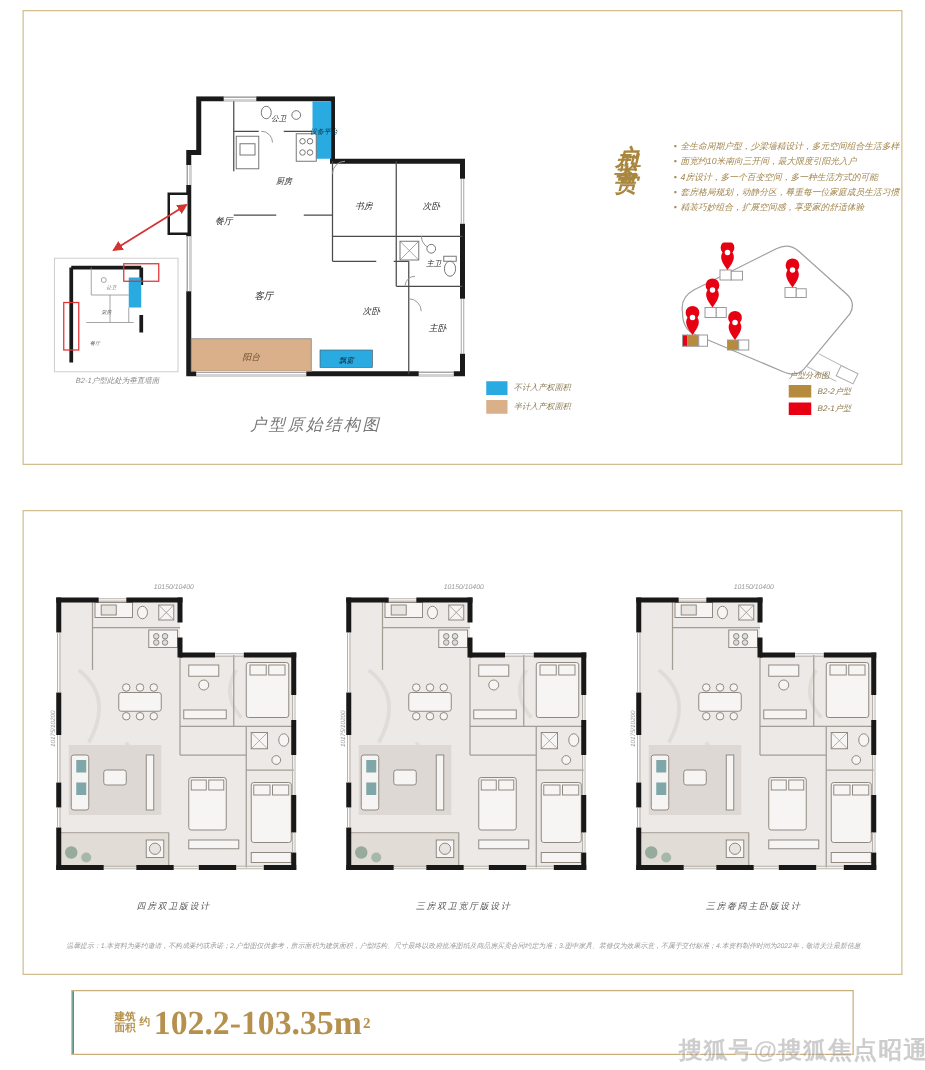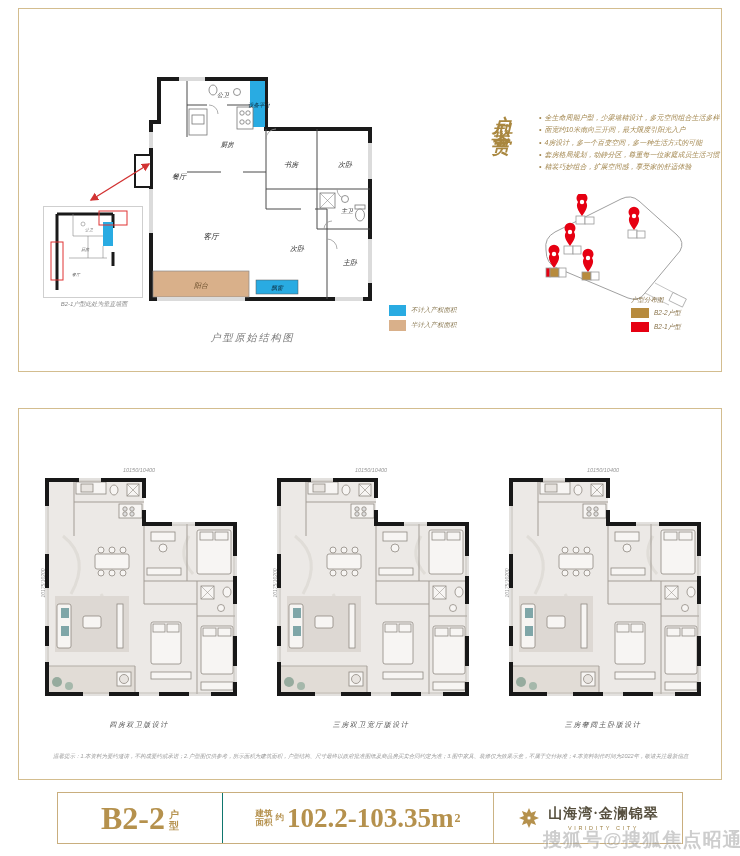--- a/index.html
+++ b/index.html
@@ -4,21 +4,21 @@
 <style>
   html,body{margin:0;padding:0;}
   body{width:740px;height:856px;position:relative;background:#ffffff;overflow:hidden;
        font-family:"Liberation Sans","DejaVu Sans",sans-serif;color:#333;}
   .panel{position:absolute;border:1px solid #d3bd8f;background:#fff;font-style:italic;}
   #panel1{left:18px;top:8px;width:702px;height:362px;}
   #panel2{left:18px;top:408px;width:702px;height:370px;}
   .abs{position:absolute;}
   
   #mainplan{left:114px;top:68px;width:239px;height:226px;}
-  #mainplan-caption{left:114px;top:322px;width:239px;text-align:center;font-size:10px;color:#777;letter-spacing:2px;}
+  #mainplan-caption{left:114px;top:322px;width:239px;text-align:center;font-size:13px;color:#777;letter-spacing:2px;}
   #inset{left:24px;top:197px;width:100px;height:92px;}
   #inset-caption{left:0px;top:291px;width:150px;text-align:center;font-size:6px;color:#888;}
   #arrow{left:60px;top:140px;width:84px;height:62px;}
   #apprec-title{left:470px;top:92px;height:120px;writing-mode:vertical-rl;font-family:"Liberation Serif","DejaVu Serif",serif;
       font-size:18px;font-weight:700;color:#a9873f;letter-spacing:7px;}
   #bullets{left:520px;top:103px;width:192px;margin:0;padding:0;list-style:none;}
   #bullets li{font-size:7px;line-height:12.3px;color:#a3874f;white-space:nowrap;overflow:hidden;}
   #bullets li::before{content:"•";margin-right:3px;color:#a3874f;}
   #siteplan{left:505px;top:185px;width:168px;height:120px;}
   #site-legend{left:612px;top:287px;width:100px;}
@@ -386,50 +386,24 @@
           <use href="#unitplan"></use>
         </svg>
     </div>
     <div class="plan-caption">三房奢阔主卧版设计</div>
   </div>
 
   <div id="disclaimer" class="abs">温馨提示：1.本资料为要约邀请，不构成要约或承诺；2.户型图仅供参考，所示面积为建筑面积，户型结构、尺寸最终以政府批准图纸及商品房买卖合同约定为准；3.图中家具、装修仅为效果示意，不属于交付标准；4.本资料制作时间为2022年，敬请关注最新信息。</div>
 </div>
 
 <div id="footer">
-  <div id="f1" class="sec">
-    <span class="unit-big">B2-2</span>
-    <span class="unit-suffix">
-      <i>户</i>
-      <i>型</i>
-    </span>
-  </div>
   <div id="f2" class="sec">
     <span class="area-pre">
       <i>建筑</i>
       <i>面积</i>
     </span>
     <span class="area-approx">约</span>
     <span class="area-val">102.2-103.35m</span>
     <sup class="area-sup">2</sup>
   </div>
-  <div id="f3" class="sec">
-    <svg id="flower" viewBox="0 0 24 24">
-      <g transform="translate(12,12)" fill="#b5914d">
-        <path d="M0,-10 L2.6,-4 L0,-1 L-2.6,-4 Z"></path>
-        <path d="M0,-10 L2.6,-4 L0,-1 L-2.6,-4 Z" transform="rotate(45)"></path>
-        <path d="M0,-10 L2.6,-4 L0,-1 L-2.6,-4 Z" transform="rotate(90)"></path>
-        <path d="M0,-10 L2.6,-4 L0,-1 L-2.6,-4 Z" transform="rotate(135)"></path>
-        <path d="M0,-10 L2.6,-4 L0,-1 L-2.6,-4 Z" transform="rotate(180)"></path>
-        <path d="M0,-10 L2.6,-4 L0,-1 L-2.6,-4 Z" transform="rotate(225)"></path>
-        <path d="M0,-10 L2.6,-4 L0,-1 L-2.6,-4 Z" transform="rotate(270)"></path>
-        <path d="M0,-10 L2.6,-4 L0,-1 L-2.6,-4 Z" transform="rotate(315)"></path>
-        <circle r="2" fill="#fff" stroke="#b5914d" stroke-width="0.8"></circle>
-      </g>
-    </svg>
-    <div class="brand-col">
-      <div class="brand-cn">山海湾·金澜锦翠</div>
-      <div class="brand-en">VIRIDITY CITY</div>
-    </div>
-  </div>
 </div>
 
 <div id="watermark">搜狐号@搜狐焦点昭通站</div>
 
 </body></html>

